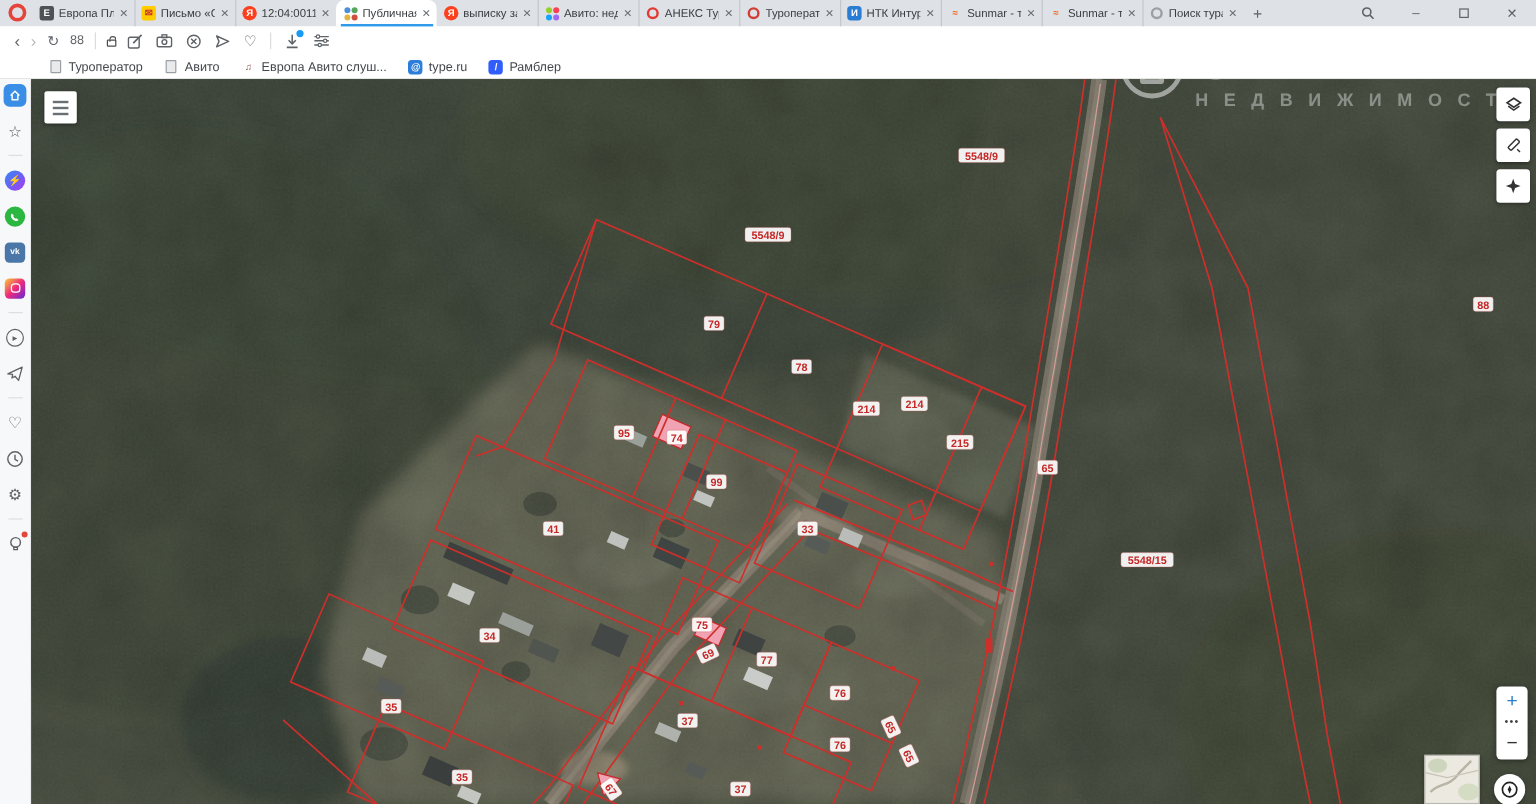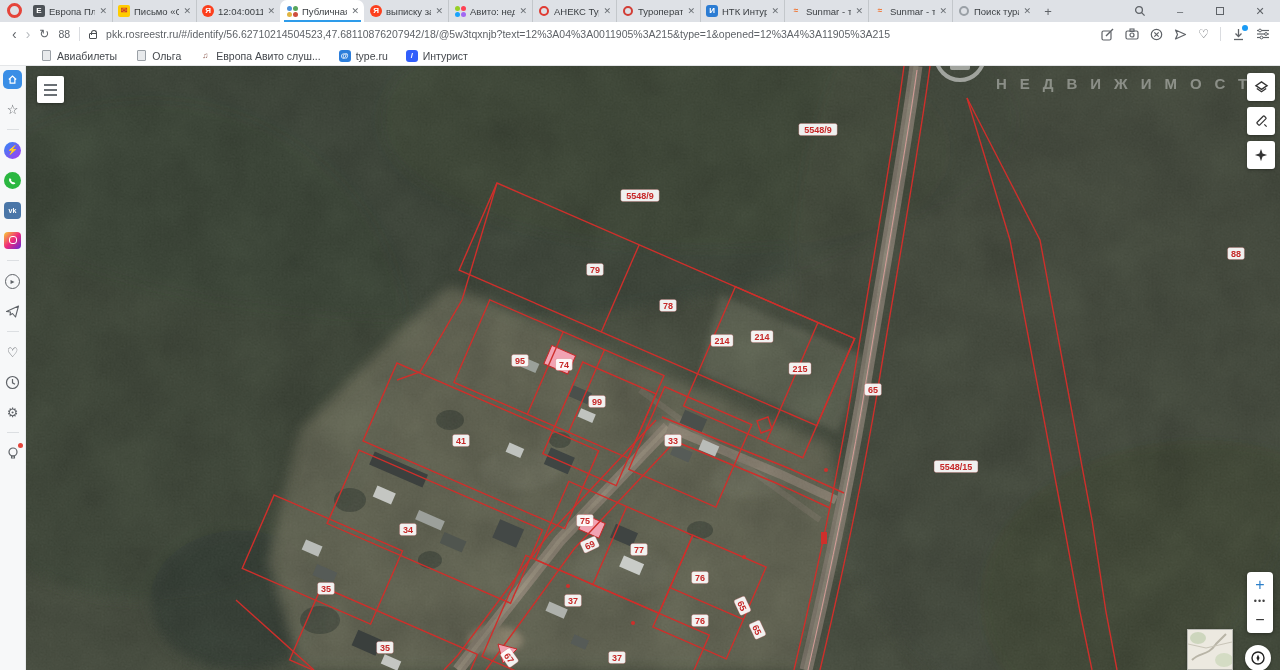--- a/index.html
+++ b/index.html
@@ -194,21 +194,20 @@
     </div>
   </div>
 
   <div class="addressbar">
     <span class="nav-glyph">‹</span>
     <span class="nav-glyph disabled">›</span>
     <span class="nav-glyph" style="font-size:12px;">↻</span>
     <span class="grid88">88</span>
     <span class="abar-div"></span>
     <span class="lock"></span>
-    <span class="url">pkk.rosreestr.ru/#/identify/56.62710214504523,47.68110876207942/18/@5w3tqxnjb?text=12%3A04%3A0011905%3A215&amp;type=1&amp;opened=12%3A4%3A11905%3A215</span>
     <div class="abar-icons">
       <svg width="13" height="13" viewBox="0 0 13 13">
           <rect x="1" y="3" width="9" height="9" rx="1.5" fill="none" stroke="#5f6368" stroke-width="1.2"></rect>
           <line x1="5" y1="8" x2="12" y2="1" stroke="#5f6368" stroke-width="1.4"></line>
         </svg>
       <svg width="14" height="12" viewBox="0 0 14 12">
           <rect x="1" y="3" width="12" height="8" rx="1.5" fill="none" stroke="#5f6368" stroke-width="1.2"></rect>
           <rect x="5" y="1" width="4" height="2.4" fill="none" stroke="#5f6368" stroke-width="1.1"></rect>
           <circle cx="7" cy="7" r="2" fill="none" stroke="#5f6368" stroke-width="1.2"></circle>
         </svg>
@@ -239,39 +238,39 @@
           <circle cx="5.5" cy="9.5" r="1.4" fill="#fff" stroke="#5f6368" stroke-width="1"></circle>
         </svg>
     </div>
   </div>
 
   <div class="bookmarks">
       <div class="bm">
         <span class="fav">
           <span class="fav-doc"></span>
         </span>
-        <span class="bm-label">Авиабилеты</span>
+        <span class="bm-label">Туроператор</span>
       </div>
       <div class="bm">
         <span class="fav">
           <span class="fav-doc"></span>
         </span>
-        <span class="bm-label">Ольга</span>
+        <span class="bm-label">Авито</span>
       </div>
       <div class="bm">
         <span class="fav" style="background: transparent; color: rgb(140, 90, 79); border-radius: 2px;">♫</span>
         <span class="bm-label">Европа Авито слуш...</span>
       </div>
       <div class="bm">
         <span class="fav" style="background: rgb(44, 126, 219); color: rgb(255, 255, 255); border-radius: 3px;">@</span>
         <span class="bm-label">type.ru</span>
       </div>
       <div class="bm">
         <span class="fav" style="background: rgb(49, 94, 251); color: rgb(255, 255, 255); border-radius: 3px;">/</span>
-        <span class="bm-label">Интурист</span>
+        <span class="bm-label">Рамблер</span>
       </div>
     </div>
 
   <div class="main">
 
     <div class="sidebar">
       <div class="sb-item">
         <span class="sb-home">
           <svg width="11" height="11" viewBox="0 0 12 12">
               <path d="M2 6 L6 2.2 L10 6 M3.4 5.3 V10 H8.6 V5.3" fill="none" stroke="#fff" stroke-width="1.3"></path>

